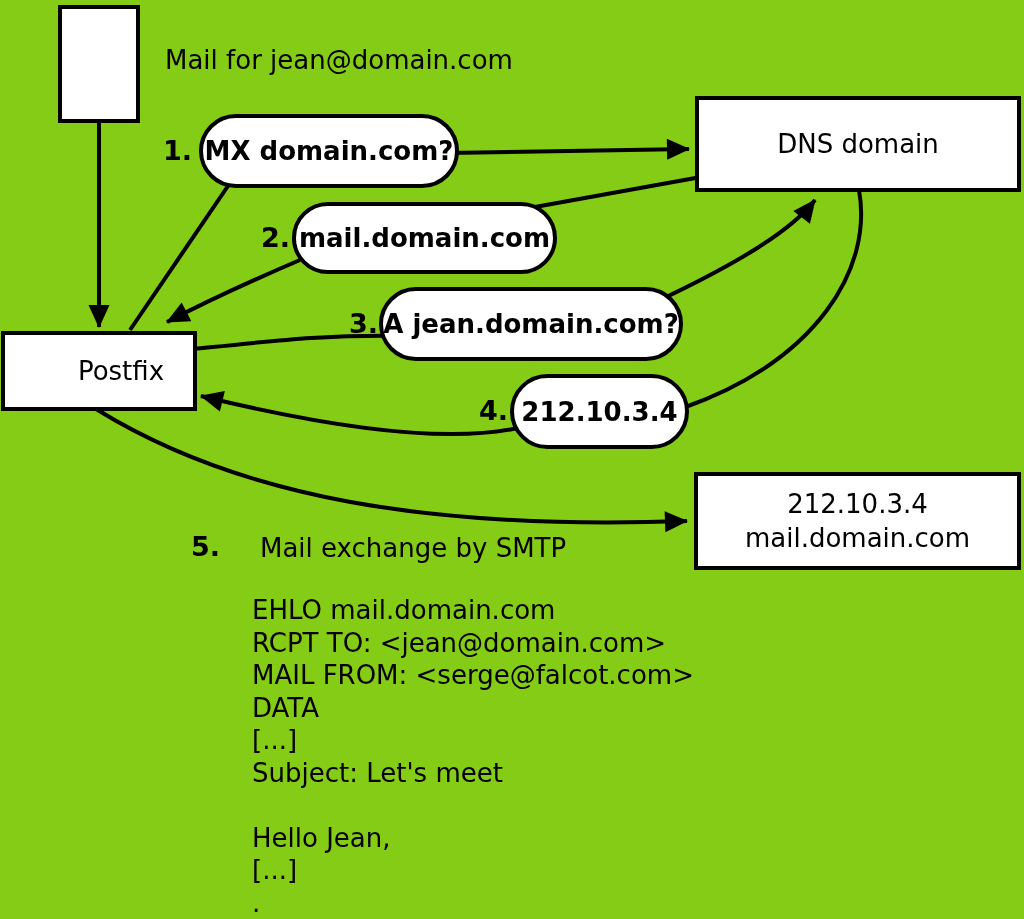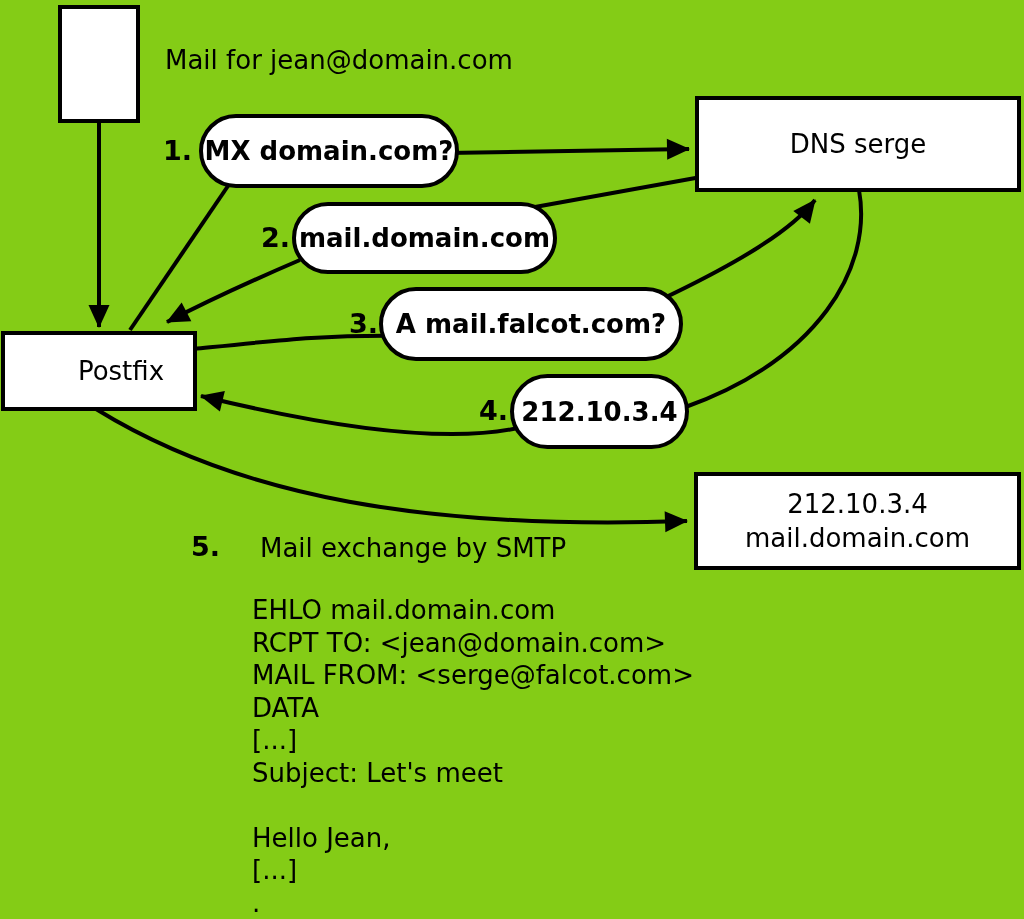--- a/index.html
+++ b/index.html
@@ -47,42 +47,42 @@
       <path d="M518,428 C440,445 320,425 201,396" marker-end="url(#ah)"></path>
       <path d="M96,409 C240,498 430,530 687,521" marker-end="url(#ah)"></path>
     </g>
   </svg>
 
   <div class="node" style="left:58px;top:5px;width:82px;height:118px;"></div>
 
   <div class="freetext" style="left:165px;top:45px;">Mail for jean@domain.com</div>
 
   <div class="node" style="left:695px;top:96px;width:326px;height:96px;">
-    <span>DNS serge</span>
+    <span>DNS domain</span>
   </div>
 
   <div class="node" style="left:1px;top:331px;width:196px;height:80px;padding-left:44px;">
     <span>Postfix</span>
   </div>
 
   <div class="node" style="left:694px;top:472px;width:327px;height:98px;">
     <div class="two-line">
       <div>212.10.3.4</div>
       <div>mail.domain.com</div>
     </div>
   </div>
 
   <div class="node pill" style="left:199px;top:114px;width:260px;height:74px;">
     <span>MX domain.com?</span>
   </div>
   <div class="node pill" style="left:292px;top:202px;width:265px;height:72px;">
     <span>mail.domain.com</span>
   </div>
   <div class="node pill" style="left:379px;top:287px;width:304px;height:74px;">
-    <span>A mail.falcot.com?</span>
+    <span>A jean.domain.com?</span>
   </div>
   <div class="node pill" style="left:510px;top:374px;width:179px;height:75px;">
     <span>212.10.3.4</span>
   </div>
 
   <div class="num" style="left:140px;top:137px;">1.</div>
   <div class="num" style="left:238px;top:224px;">2.</div>
   <div class="num" style="left:326px;top:310px;">3.</div>
   <div class="num" style="left:456px;top:397px;">4.</div>
   <div class="num" style="left:168px;top:533px;">5.</div>

